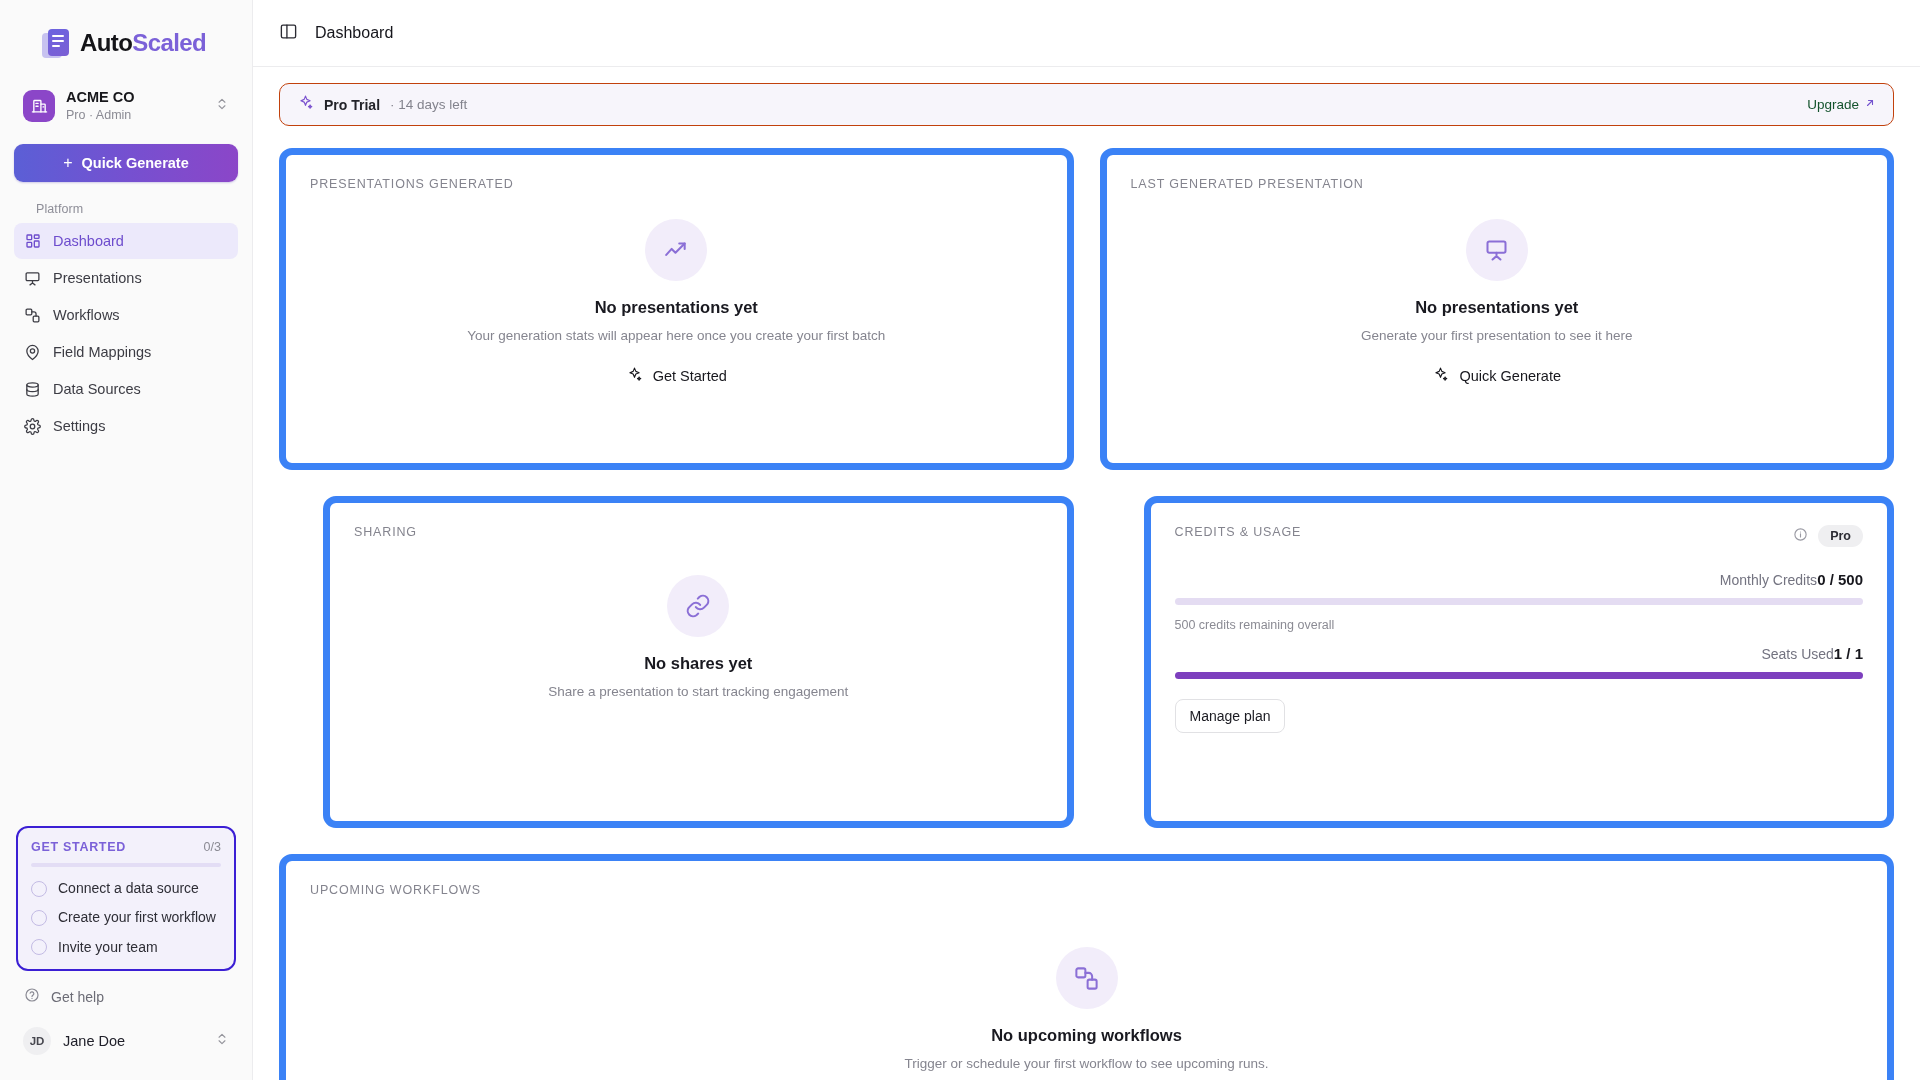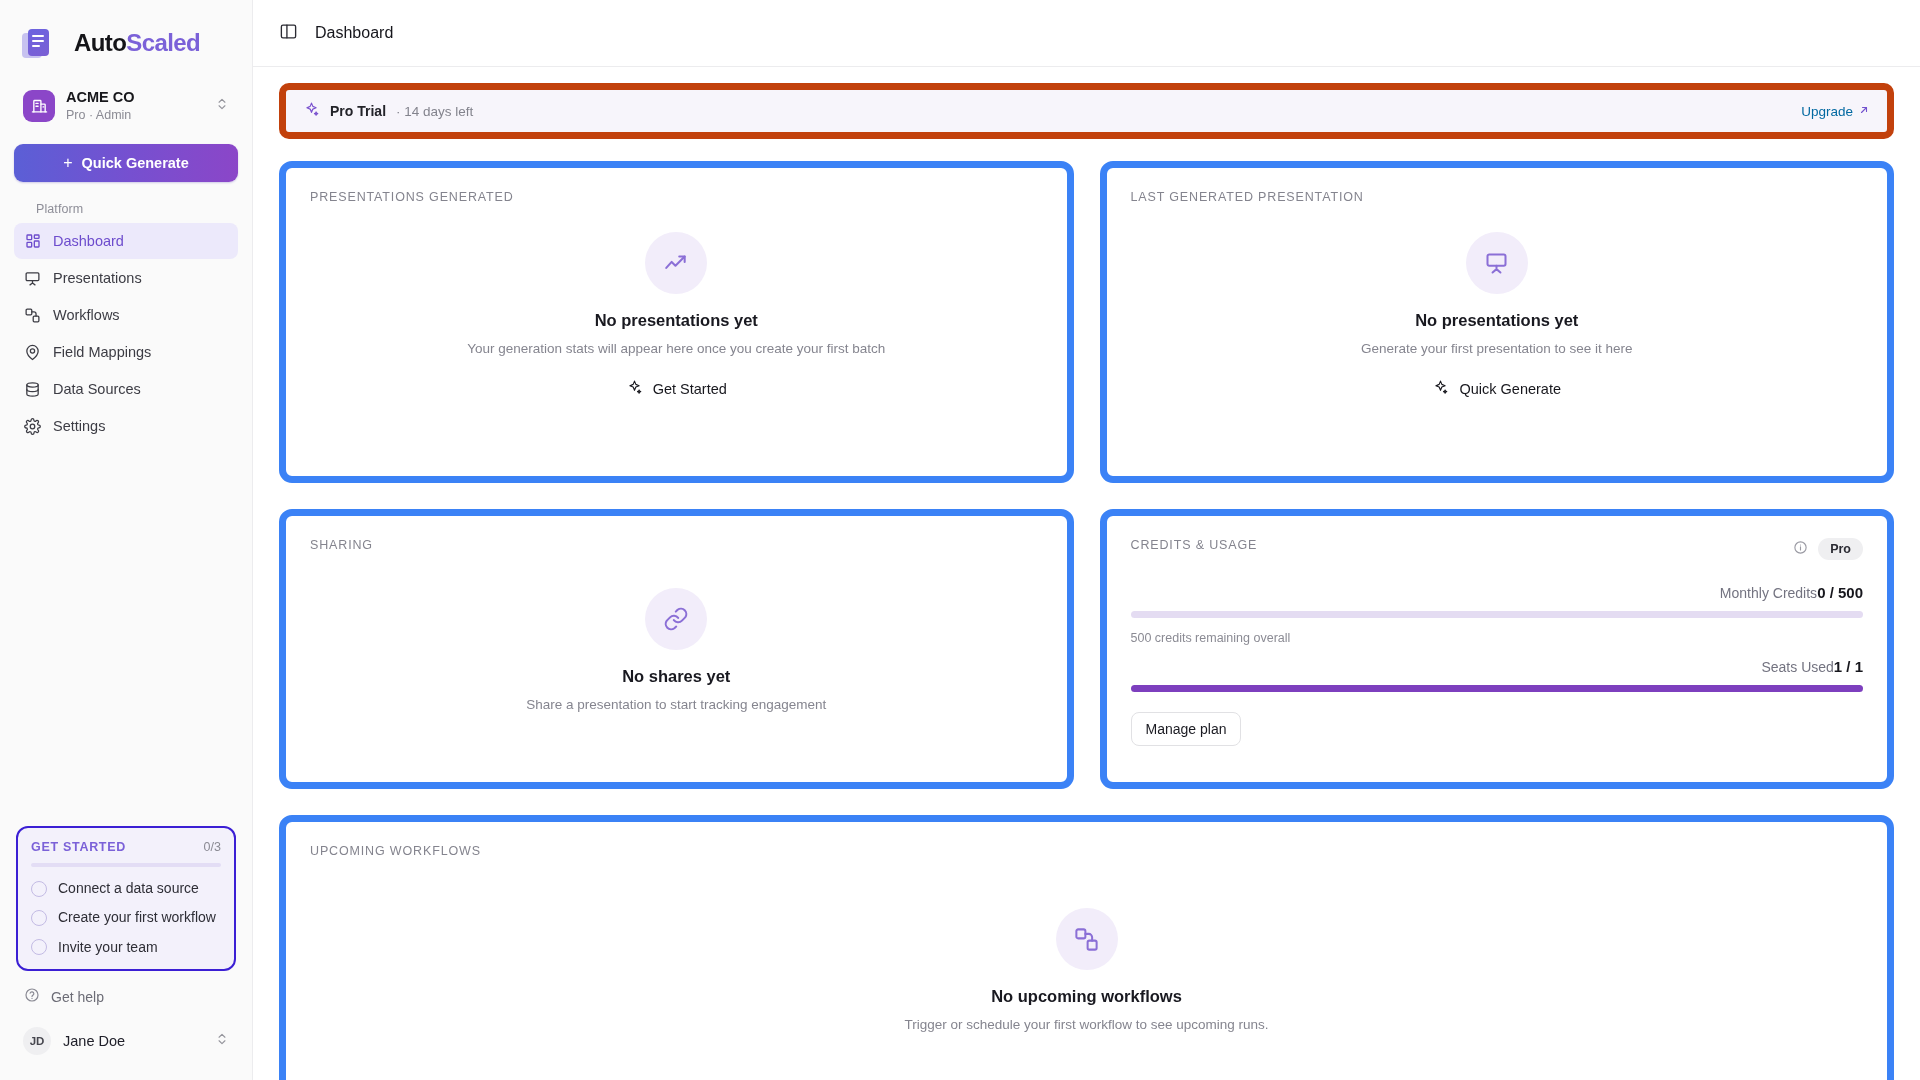--- a/index.html
+++ b/index.html
@@ -13,21 +13,21 @@
   .app { display: flex; width: 1920px; height: 1080px; }
 
   
   .sidebar {
     width: 253px; height: 1080px; flex: 0 0 253px;
     background: #fafafa;
     border-right: 1px solid #ececee;
     display: flex; flex-direction: column;
     position: relative;
   }
-  .brand { display: flex; align-items: center; gap: 22px; padding: 22px 0 0 22px; height: 64px; }
+  .brand { display: flex; align-items: center; gap: 8px; padding: 22px 0 0 22px; height: 64px; margin-left: 20px; }
   .brand-mark { position: relative; width: 30px; height: 30px; flex: 0 0 30px; }
   .brand-mark .sheet-back {
     position: absolute; left: 0; top: 5px; width: 20px; height: 25px;
     background: #c7c2f0; border-radius: 4px;
   }
   .brand-mark .sheet-front {
     position: absolute; left: 6px; top: 1px; width: 21px; height: 27px;
     background: linear-gradient(160deg,#6c63df 0%,#7b5fd4 100%); border-radius: 4px;
   }
   .brand-mark .line { position: absolute; background: #ffffff; height: 2px; border-radius: 1px; left: 10px; }
@@ -114,29 +114,29 @@
   .main { flex: 1 1 auto; height: 1080px; display: flex; flex-direction: column; background: #fff; overflow: hidden; }
   .topbar {
     height: 67px; flex: 0 0 67px; display: flex; align-items: center; gap: 17px;
     padding: 0 26px; border-bottom: 1px solid #ececee; background: #fff;
   }
   .topbar .page-title { font-size: 16px; color: #16161c; font-weight: 500; }
 
   .content { flex: 1 1 auto; overflow: hidden; padding: 0 0 0 0; }
 
   .trial-bar {
-    margin: 16px 26px 0 26px; height: 56px;
-    background: #f7f5fb; border: 7px solid #c2410c; border-radius: 10px;
+    margin: 16px 26px 0 26px; height: 43px;
+    background: #f7f5fb; border: 1px solid #c2410c; border-radius: 10px;
     display: flex; align-items: center; padding: 0 17px;
   }
   .trial-left { display: flex; align-items: center; gap: 10px; flex: 1 1 auto; }
   .trial-name { font-size: 14px; font-weight: 700; color: #232329; }
   .trial-days { font-size: 13.5px; color: #83838d; }
   .upgrade-link {
-    font-size: 13.5px; color: #0369a1; display: flex; align-items: flex-start; gap: 5px; cursor: pointer;
+    font-size: 13.5px; color: #14532d; display: flex; align-items: flex-start; gap: 5px; cursor: pointer;
   }
 
   .grid {
     padding: 22px 26px 0 26px;
     display: grid; grid-template-columns: 1fr 1fr; gap: 26px;
   }
   .card {
     background: #fff; border: 7px solid #3b82f6; border-radius: 13px;
     padding: 22px 24px 24px 24px;
   }
@@ -152,21 +152,21 @@
   }
   .empty-title { font-size: 16.5px; font-weight: 700; color: #191920; margin-top: 17px; }
   .empty-sub { font-size: 13.5px; color: #85858f; margin-top: 9px; line-height: 1.45; }
   .empty-action {
     margin-top: 20px; display: flex; align-items: center; gap: 10px;
     font-size: 14.5px; color: #17171d; font-weight: 500; cursor: pointer;
   }
 
   .card-a, .card-b { height: 322px; }
   .card-a .empty, .card-b .empty { margin-top: 28px; }
-  .card-c, .card-d { height: 280px; }
+  .card-c, .card-d { height: 332px; margin-left: 44px; }
   .card-c .empty { margin-top: 36px; }
 
   
   .badge-pro {
     font-size: 12.5px; font-weight: 700; color: #2b2b33;
     background: #efeff1; border-radius: 20px; padding: 4px 12px;
   }
   .head-right { display: flex; align-items: center; gap: 10px; }
   .meter-row { display: flex; align-items: baseline; justify-content: flex-end; }
   .meter-label { font-size: 14px; color: #737380; }

